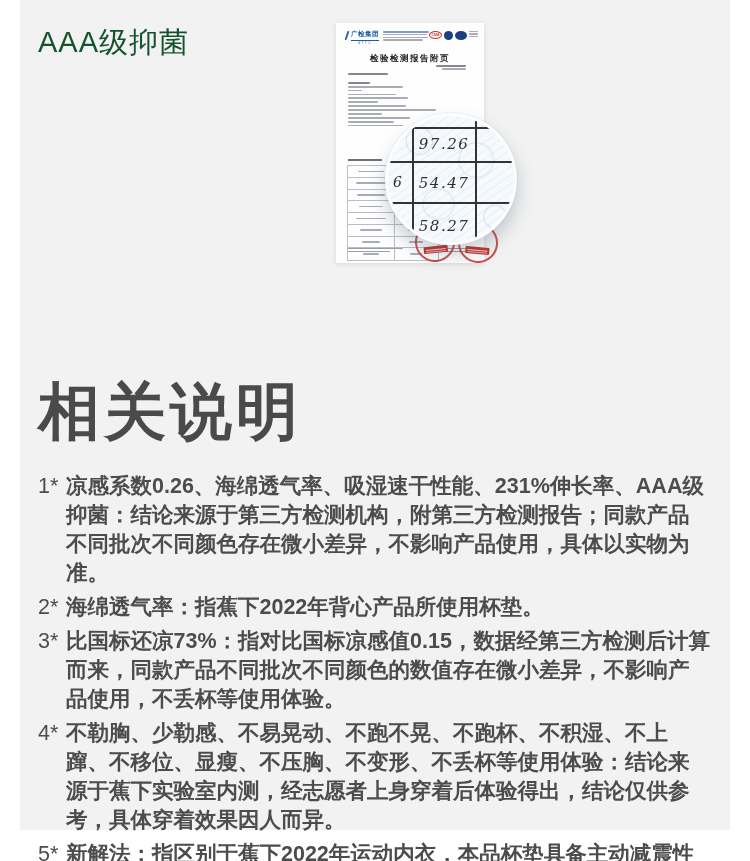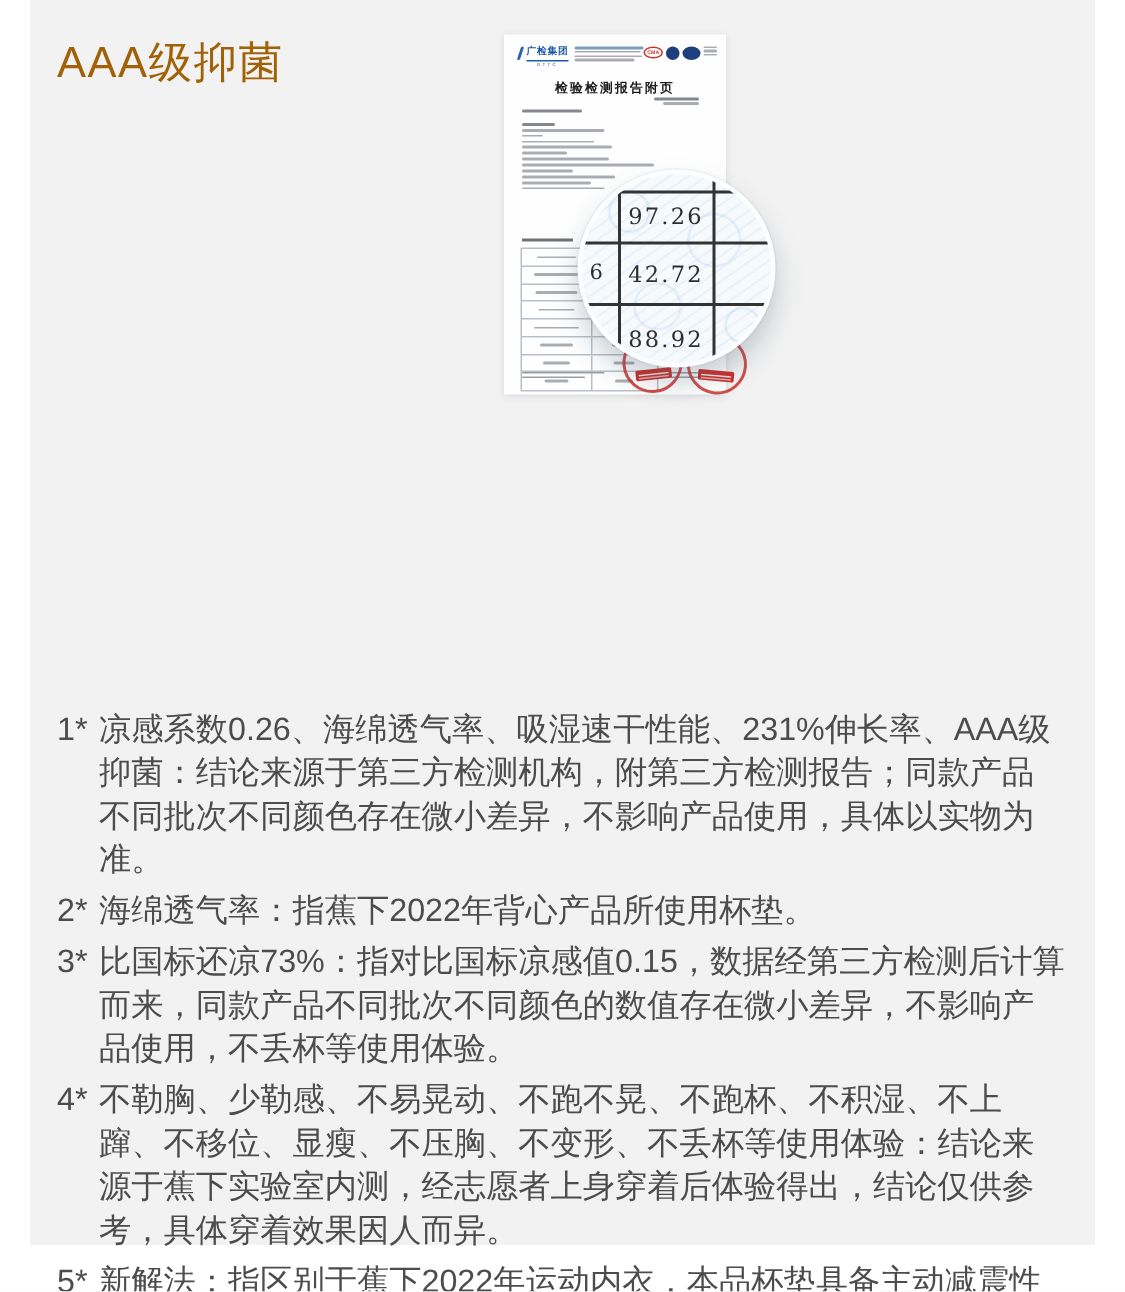--- a/index.html
+++ b/index.html
@@ -3,21 +3,21 @@
 <meta charset="utf-8">
 <style>
   * { margin:0; padding:0; box-sizing:border-box; }
   html,body { width:750px; height:861px; background:#ffffff;
     font-family:"Liberation Sans","DejaVu Sans",sans-serif; }
   #page { position:relative; width:750px; height:861px; background:#ffffff; overflow:hidden; }
   #content { position:absolute; left:20px; top:0; width:710px; height:830px; background:#f2f2f2; }
 
   
   .hero-headline { position:absolute; left:18px; top:22px; font-size:29px; line-height:40px;
-    color:#a16207; letter-spacing:1px; }
+    color:#14532d; letter-spacing:1px; }
 
   
   .cert { position:absolute; left:316px; top:23px; width:148px; height:240px; background:#fefefe;
     box-shadow:0 1px 5px rgba(0,0,0,.10); z-index:1; }
   .cert-header { position:absolute; left:10px; right:6px; top:7px; height:17px; display:flex; align-items:flex-start; }
   .logo-mark { width:15px; height:9px; background:#2a63ae; transform:skewX(-18deg);
     border-radius:1px; margin-top:1px; position:relative; }
   .logo-mark:after { content:""; position:absolute; left:3px; top:2px; right:3px; height:2px; background:#eaf1fa; }
   .org-block { margin-left:3px; }
   .org-name { font-size:6.5px; font-weight:bold; color:#1d5ba5; letter-spacing:.5px; white-space:nowrap; }
@@ -71,36 +71,36 @@
   
   .magnifier { position:absolute; left:365px; top:113px; width:132px; height:132px;
     border-radius:50%; border:3px solid #fcfdfe; overflow:hidden; z-index:5;
     background-color:#f7fafd;
     background-image:
       radial-gradient(circle at 25% 20%, transparent 12px, rgba(150,185,225,.28) 13px, transparent 15px),
       radial-gradient(circle at 70% 35%, transparent 16px, rgba(150,185,225,.24) 17px, transparent 19px),
       radial-gradient(circle at 40% 70%, transparent 14px, rgba(150,185,225,.24) 15px, transparent 17px),
       radial-gradient(circle at 85% 80%, transparent 10px, rgba(150,185,225,.28) 11px, transparent 13px),
       repeating-linear-gradient(-35deg, rgba(160,195,230,.14) 0 1.5px, transparent 1.5px 7px);
-    box-shadow:0 10px 18px rgba(70,88,110,.28), 0 0 0 1px rgba(0,0,0,.04); }
+    box-shadow:0 10px 18px rgba(70,88,110,.28), 0 0 0 1px rgba(0,0,0,.04);font-style:italic; }
   .gridline { position:absolute; background:#333; }
   .gl-h { left:0; right:0; height:2px; }
   .gl-v { top:0; bottom:0; width:2px; }
   .mag-val { position:absolute; left:19%; width:51%; text-align:center;
     font-family:"DejaVu Serif","Liberation Serif",serif; font-size:15px; color:#2e2e2e; letter-spacing:1.5px; }
   .mag-frag { position:absolute; left:4%; top:46%;
     font-family:"DejaVu Serif","Liberation Serif",serif; font-size:14px; color:#2e2e2e; }
 
   
   .notes-title { position:absolute; left:18px; top:370px; font-size:62px; font-weight:bold;
     color:#4a4a4a; letter-spacing:4px; }
   .notes-list { position:absolute; left:18px; top:472px; width:672px; list-style:none; }
   .notes-list li { display:flex; font-size:21.5px; line-height:29px; color:#4c4c4c; margin-bottom:5px; }
   .notes-list .num { flex:0 0 28px; }
-  .notes-list .txt { flex:1; }
+  .notes-list .txt { flex:1;font-weight:bold; }
 </style>
 </head>
 <body>
 
 <div id="page">
   <div id="content">
 
     <div class="hero-headline">
       <div>AAA级抑菌</div>
     </div>
@@ -244,25 +244,26 @@
       <div class="banner"></div>
     </div>
 
     <div class="magnifier">
       <div class="gridline gl-h" style="top:9%"></div>
       <div class="gridline gl-h" style="top:36%"></div>
       <div class="gridline gl-h" style="top:68%"></div>
       <div class="gridline gl-v" style="left:19%"></div>
       <div class="gridline gl-v" style="left:69%"></div>
       <div class="mag-val" style="top:15%">97.26</div>
-      <div class="mag-val" style="top:46%">42.72</div>
-      <div class="mag-val" style="top:80%">88.92</div>
+      <div class="mag-val" style="top:46%">54.47</div>
+      <div class="mag-val" style="top:80%">58.27</div>
       <div class="mag-frag">6</div>
     </div>
 
+    <div class="notes-title">相关说明</div>
     <ul class="notes-list">
       <li>
         <span class="num">1*</span>
         <span class="txt">凉感系数0.26、海绵透气率、吸湿速干性能、231%伸长率、AAA级抑菌：结论来源于第三方检测机构，附第三方检测报告；同款产品不同批次不同颜色存在微小差异，不影响产品使用，具体以实物为准。</span>
       </li>
       <li>
         <span class="num">2*</span>
         <span class="txt">海绵透气率：指蕉下2022年背心产品所使用杯垫。</span>
       </li>
       <li>

